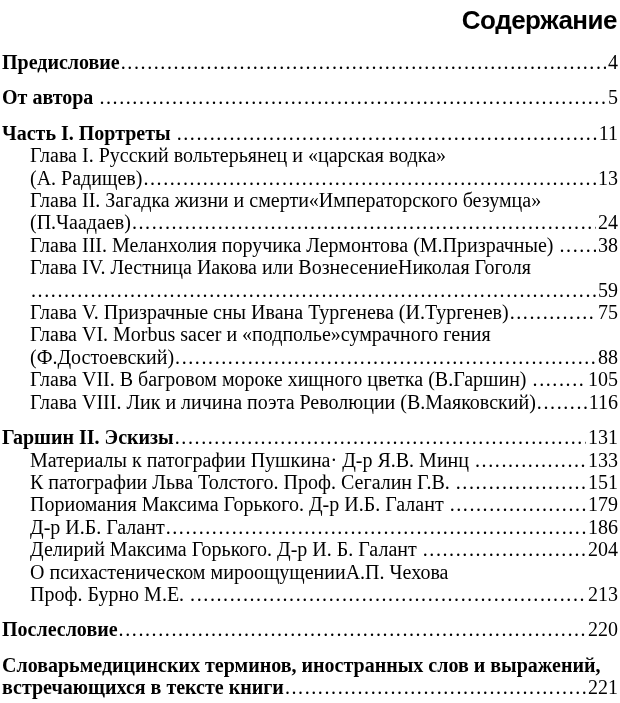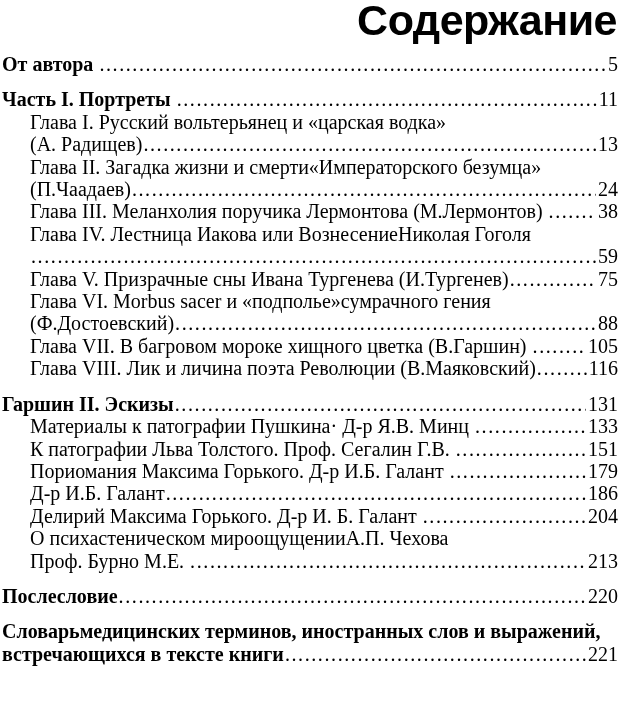--- a/index.html
+++ b/index.html
@@ -11,21 +11,21 @@
     background: #ffffff;
     color: #000000;
     font-family: "Liberation Serif", serif;
     overflow: hidden;
     box-sizing: border-box;
     padding: 0 2px 0 2px;
   }
   .title {
     font-family: "Liberation Sans", sans-serif;
     font-weight: bold;
-    font-size: 43px;
+    font-size: 26px;
     line-height: 40px;
     text-align: right;
     letter-spacing: -0.5px;
     margin: 0 0 11px 0;
     padding-right: 1px;
   }
   .toc { display: block; }
   .line {
     display: flex;
     align-items: baseline;
@@ -52,20 +52,25 @@
   }
   .pnum { flex: 0 0 auto; white-space: nowrap; font-weight: normal; }
   .line.bold .pnum { font-weight: normal; }
 </style>
 </head>
 <body>
 
 <div class="page">
   <h1 class="title">Содержание</h1>
   <div class="toc">
+      <div class="line bold">
+        <span class="seg">Предисловие</span>
+        <span class="dots"></span>
+        <span class="pnum">4</span>
+      </div>
       <div class="line bold space">
         <span class="seg">От автора </span>
         <span class="dots"></span>
         <span class="pnum">5</span>
       </div>
       <div class="line bold space">
         <span class="seg">Часть I. Портреты </span>
         <span class="dots"></span>
         <span class="pnum">11</span>
       </div>
@@ -80,21 +85,21 @@
       <div class="line indent">
         <span class="seg">Глава II. Загадка жизни и смерти«Императорского безумца»</span>
       </div>
       <div class="line indent">
         <span class="seg ital">(П.Чаадаев)</span>
         <span class="dots"></span>
         <span class="pnum">24</span>
       </div>
       <div class="line indent">
         <span class="seg">Глава III. Меланхолия поручика Лермонтова </span>
-        <span class="seg ital">(М.Лермонтов)</span>
+        <span class="seg ital">(М.Призрачные)</span>
         <span class="seg"> </span>
         <span class="dots"></span>
         <span class="pnum">38</span>
       </div>
       <div class="line indent">
         <span class="seg">Глава IV. Лестница Иакова или ВознесениеНиколая Гоголя</span>
       </div>
       <div class="line indent">
         <span class="dots"></span>
         <span class="pnum">59</span>

